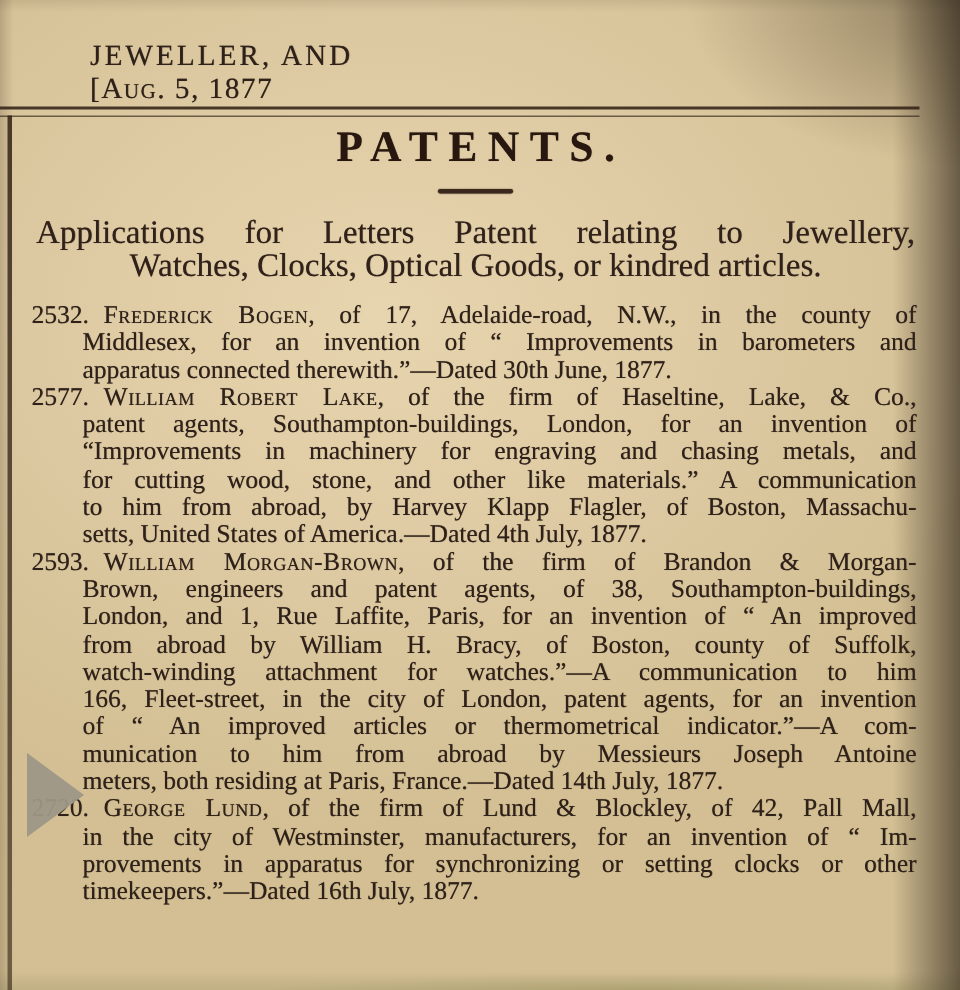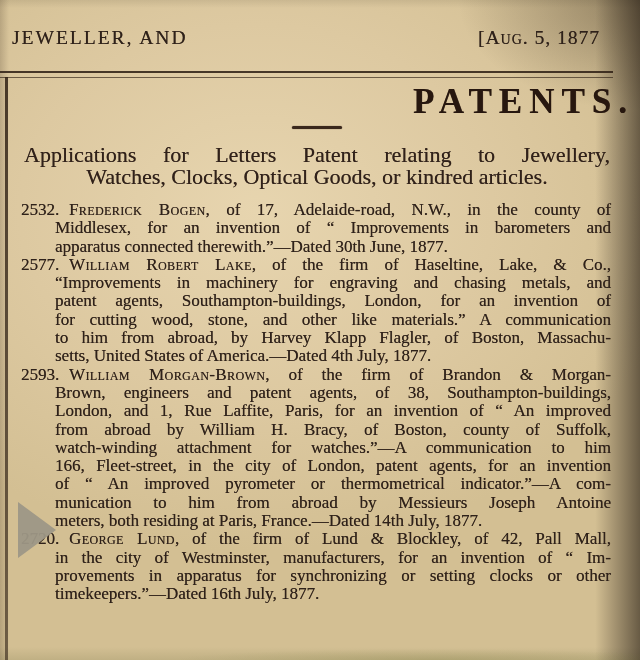--- a/index.html
+++ b/index.html
@@ -9,43 +9,43 @@
     background-image:
       linear-gradient(to right, rgba(42,32,22,0) 93%, rgba(38,29,20,0.62) 100%),
       radial-gradient(ellipse 280px 170px at 100% 0%, rgba(52,40,28,0.42), rgba(52,40,28,0) 65%),
       linear-gradient(to right, rgba(60,45,30,0.20) 0px, rgba(60,45,30,0) 9px),
       linear-gradient(to bottom, rgba(95,85,60,0.14) 0px, rgba(95,85,60,0) 8px),
       linear-gradient(to top, rgba(115,115,70,0.20) 0px, rgba(115,115,70,0) 13px),
       radial-gradient(ellipse 430px 340px at 40% 32%, #e7d5af 0%, #ddc9a1 55%, #d3bf93 100%);
     font-family:"Liberation Serif","DejaVu Serif",serif;
     color:#2e211a;
   }
-  .ink{ text-shadow:0.2px 0.2px 0.45px rgba(46,30,18,0.65); }
+  .ink{ text-shadow:0.2px 0.2px 0.45px rgba(46,30,18,0.65);flex-direction:column; }
 
   .masthead{
     position:absolute;top:27px;left:12px;right:40px;
     display:flex;justify-content:space-between;align-items:baseline;
     font-size:19.5px;letter-spacing:2px;
   }
-  .masthead .right{ font-variant:small-caps; letter-spacing:1px; }
+  .masthead .right{ font-variant:small-caps; letter-spacing:1px;margin-left:48px; }
 
   .double-rule{
     position:absolute;top:71px;left:0;width:613px;height:6.5px;
     box-sizing:border-box;
     border-top:2.5px solid rgba(50,35,23,0.88);
     border-bottom:1.5px solid rgba(50,35,23,0.66);
   }
   .col-rule{
     position:absolute;top:77px;bottom:0;left:5px;width:2.5px;
     background:linear-gradient(to bottom, rgba(48,33,21,0.85), rgba(48,33,21,0.6));
   }
 
   .title{
     position:absolute;top:82px;left:0;width:634px;
-    text-align:right;font-size:35px;font-weight:bold;
+    text-align:center;font-size:29px;font-weight:bold;
     letter-spacing:7px;text-indent:7px;color:#27170f;
   }
   .title-rule{
     position:absolute;top:126px;left:292px;width:50px;height:3px;
     background:#3a281c;border-radius:2px;
     box-shadow:0 0 1px rgba(58,40,28,0.8);
   }
 
   .subtitle{
     position:absolute;top:144px;left:24px;width:586px;
@@ -99,38 +99,38 @@
 
   <div class="entries ink">
   <div class="entry">
     <div class="line first"><span class="num">2532.</span><span class="name">Frederick Bogen</span><span class="rest">, of 17, Adelaide-road, N.W., in the county of</span></div>
     <div class="line">Middlesex, for an invention of “ Improvements in barometers and</div>
         <div class="line last">apparatus connected therewith.”—Dated 30th June, 1877.</div>
   </div>
 
   <div class="entry">
     <div class="line first"><span class="num">2577.</span><span class="name">William Robert Lake</span><span class="rest">, of the firm of Haseltine, Lake, &amp; Co.,</span></div>
-    <div class="line">“Improvements in machinery for engraving and chasing metals, and</div>
-        <div class="line">patent agents, Southampton-buildings, London, for an invention of</div>
+    <div class="line">patent agents, Southampton-buildings, London, for an invention of</div>
+        <div class="line">“Improvements in machinery for engraving and chasing metals, and</div>
         <div class="line">for cutting wood, stone, and other like materials.”  A communication</div>
         <div class="line">to him from abroad, by Harvey Klapp Flagler, of Boston, Massachu-</div>
         <div class="line last">setts, United States of America.—Dated 4th July, 1877.</div>
   </div>
 
   <div class="entry">
     <div class="line first"><span class="num">2593.</span><span class="name">William Morgan-Brown</span><span class="rest">, of the firm of Brandon &amp; Morgan-</span></div>
     <div class="line">Brown, engineers and patent agents, of 38, Southampton-buildings,</div>
         <div class="line">London, and 1, Rue Laffite, Paris, for an invention of “ An improved</div>
         <div class="line">from abroad by William H. Bracy, of Boston, county of Suffolk,</div>
         <div class="line">watch-winding attachment for watches.”—A communication to him</div>
   </div>
 
   <div class="entry">
     <div class="line">166, Fleet-street, in the city of London, patent agents, for an invention</div>
-        <div class="line">of “ An improved pyrometer or thermometrical indicator.”—A com-</div>
+        <div class="line">of “ An improved articles or thermometrical indicator.”—A com-</div>
         <div class="line">munication to him from abroad by Messieurs Joseph Antoine</div>
         <div class="line last">meters, both residing at Paris, France.—Dated 14th July, 1877.</div>
   </div>
 
   <div class="entry">
     <div class="line first"><span class="num">2720.</span><span class="name">George Lund</span><span class="rest">, of the firm of Lund &amp; Blockley, of 42, Pall Mall,</span></div>
     <div class="line">in the city of Westminster, manufacturers, for an invention of “ Im-</div>
         <div class="line">provements in apparatus for synchronizing or setting clocks or other</div>
         <div class="line last">timekeepers.”—Dated 16th July, 1877.</div>
   </div>

